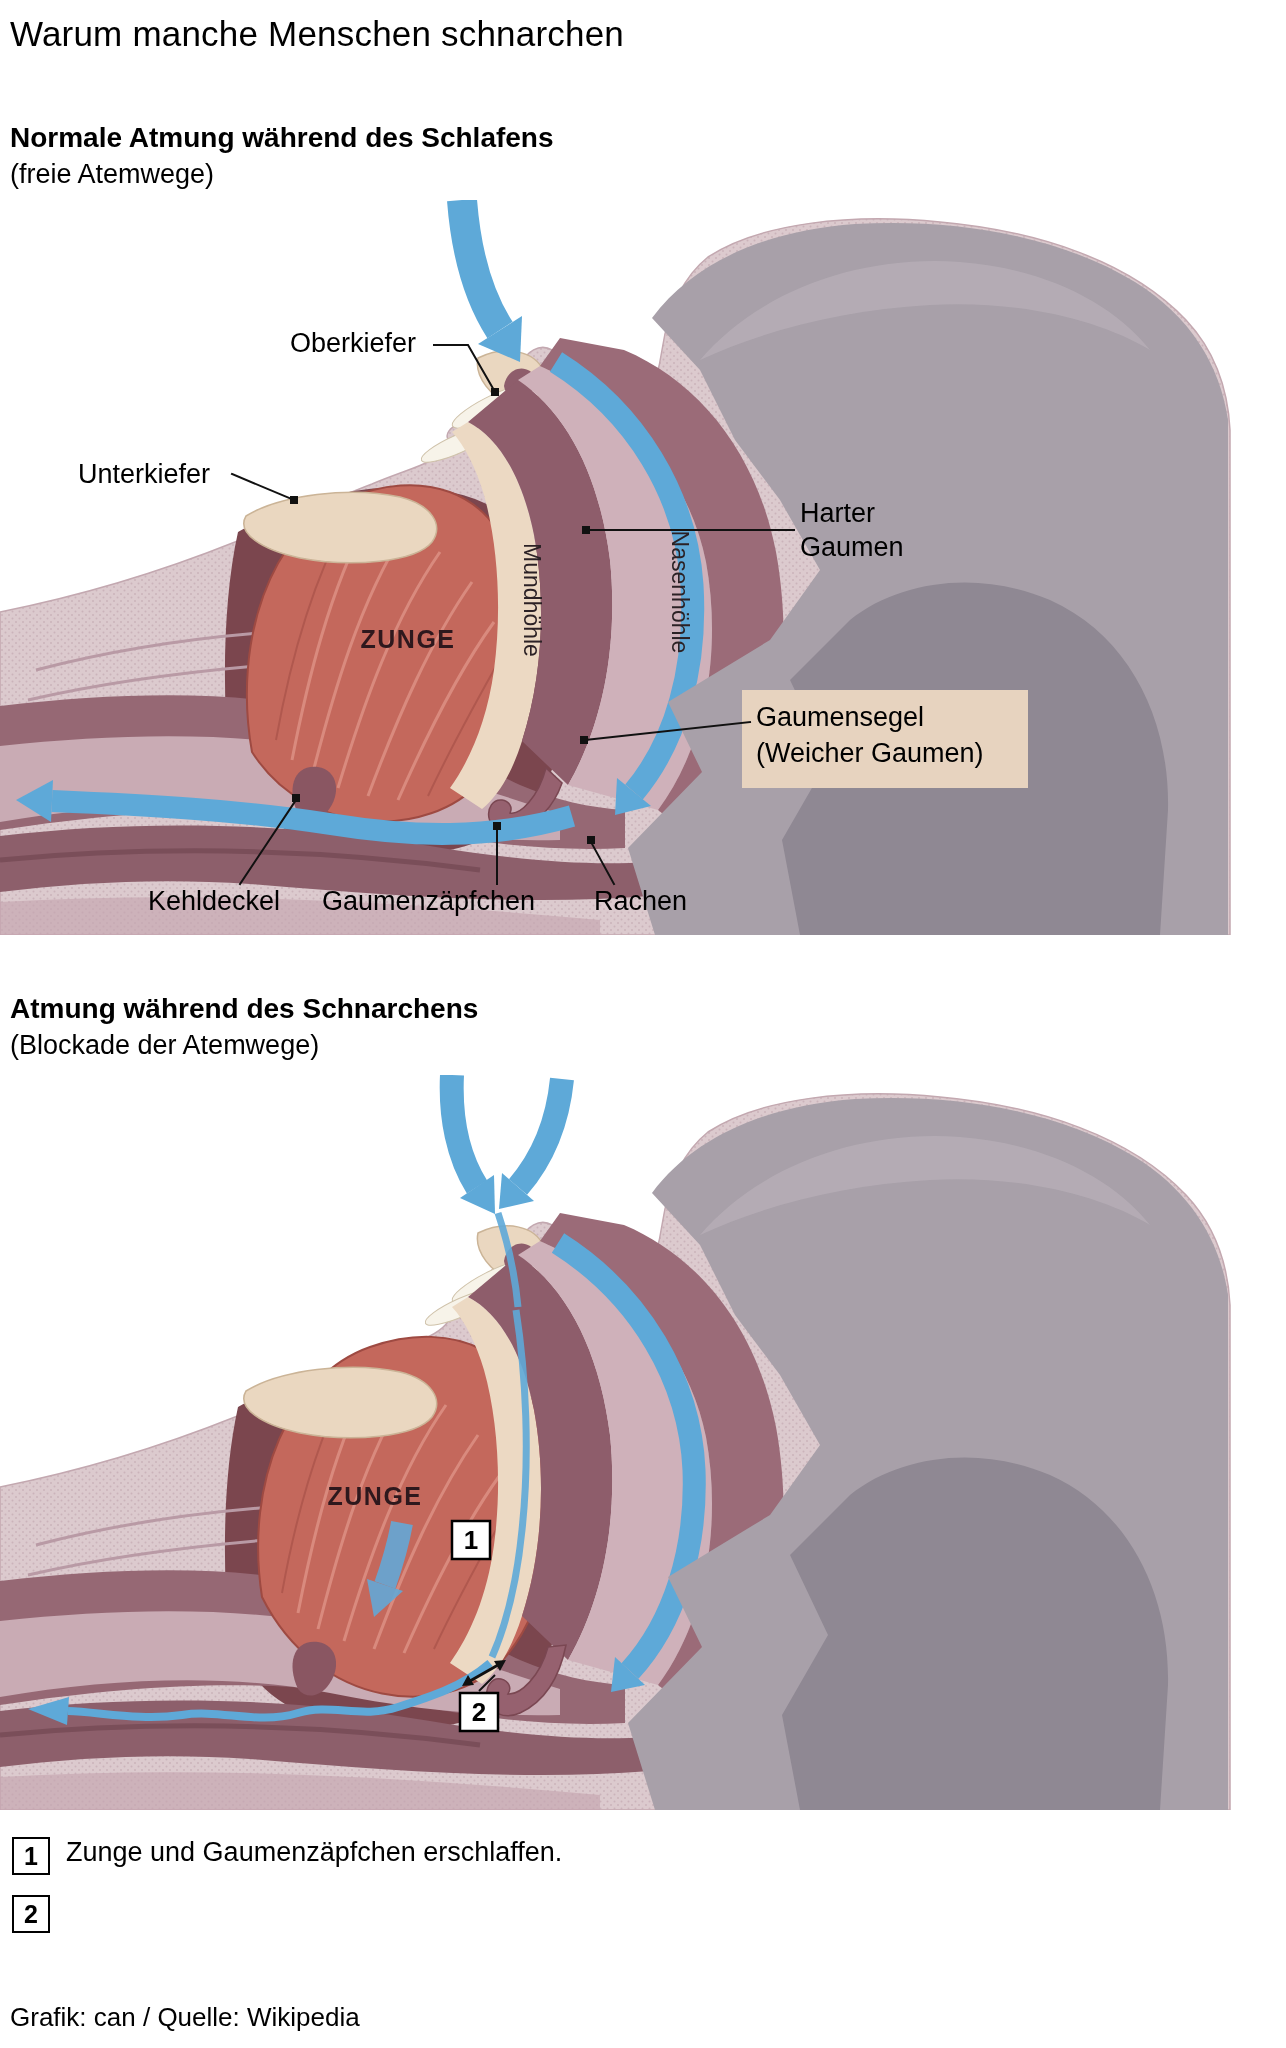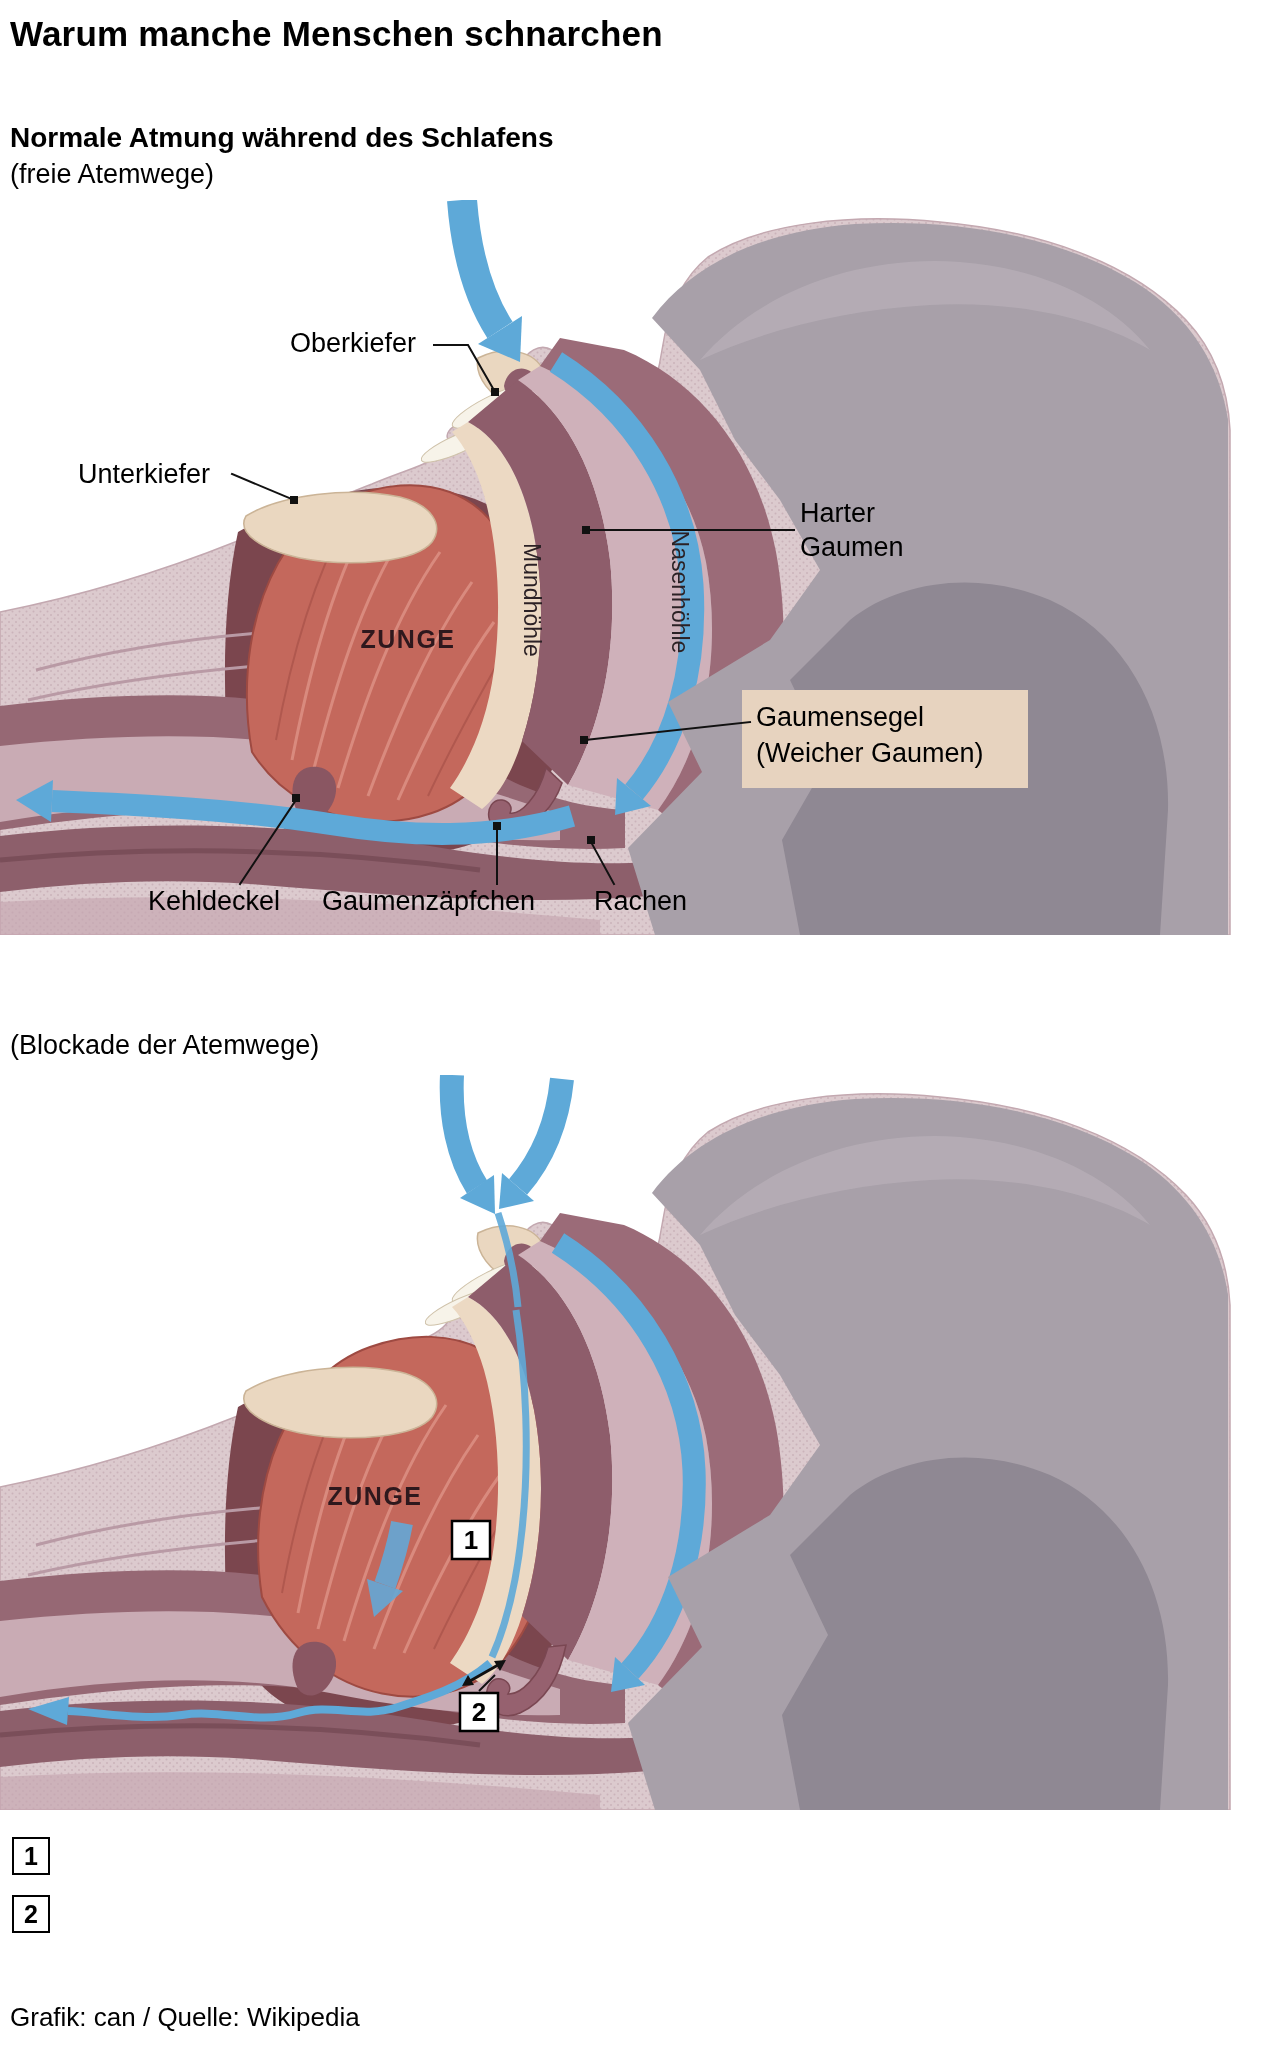--- a/index.html
+++ b/index.html
@@ -1,18 +1,18 @@
 <!DOCTYPE html>
 <html><head>
 <meta charset="utf-8">
 <style>
   html,body { margin:0; padding:0; background:#ffffff; }
   body { width:1286px; height:2048px; font-family:"Liberation Sans", sans-serif; color:#000; }
   .page { position:relative; width:1286px; height:2048px; overflow:hidden; background:#fff; }
-  .page-title { position:absolute; top:14px; left:10px; margin:0; font-size:35px; font-weight:bold; letter-spacing:.2px; }
+  .page-title { position:absolute; top:14px; left:10px; margin:0; font-size:35px; font-weight:normal; letter-spacing:.2px; }
   .sec-head { position:absolute; left:10px; margin:0; font-size:28px; font-weight:bold; }
   .sec-sub  { position:absolute; left:10px; margin:0; font-size:27px; font-weight:normal; }
   #sec1-head { top:122px; } #sec1-sub { top:159px;text-align:center; }
   #sec2-head { top:993px; } #sec2-sub { top:1030px;text-align:right; }
   .diagram { position:absolute; left:0; }
   #svg1 { top:200px; } #svg2 { top:1075px; }
   svg text { font-family:"Liberation Sans", sans-serif; }
   .lbl   { font-size:27px; fill:#000; }
   .vlbl  { font-size:23px; fill:#2b2125; }
   .zunge { font-size:25px; font-weight:bold; fill:#2e181d; letter-spacing:1.5px; }
@@ -144,20 +144,21 @@
       <text class="lbl" x="322" y="710">Gaumenzäpfchen</text>
       <path fill="none" stroke="#111" stroke-width="2" d="M 497 684 L 497 628"></path>
       <rect x="493" y="622" width="8" height="8" fill="#111"></rect>
 
       <text class="lbl" x="594" y="710">Rachen</text>
       <path fill="none" stroke="#111" stroke-width="2" d="M 614 684 L 591 642"></path>
       <rect x="587" y="636" width="8" height="8" fill="#111"></rect>
     </g>
   </svg>
 
+  <h2 id="sec2-head" class="sec-head">Atmung während des Schnarchens</h2>
   <p id="sec2-sub" class="sec-sub">(Blockade der Atemwege)</p>
 
   <svg id="svg2" class="diagram" width="1286" height="735" viewBox="0 0 1286 735">
     <defs>
       <pattern id="dots2" width="7" height="7" patternUnits="userSpaceOnUse">
         <rect width="7" height="7" fill="#dccace"></rect>
         <circle cx="2" cy="2" r="1" fill="#cbb3ba"></circle>
         <circle cx="5.5" cy="5.5" r="1" fill="#cbb3ba"></circle>
       </pattern>
     </defs>
@@ -259,20 +260,21 @@
         <path fill="none" stroke="#111" stroke-width="2" d="M 479 616 L 495 600"></path>
         <rect x="460" y="618" width="38" height="38" fill="#fff" stroke="#000" stroke-width="2.5"></rect>
         <text class="mark-digit" x="479" y="646">2</text>
       </g>
     </g>
   </svg>
 
   <div class="legend">
     <div class="legend-item">
       <span class="legend-marker">1</span>
+      <span class="legend-text">Zunge und Gaumenzäpfchen erschlaffen.</span>
     </div>
     <div class="legend-item">
       <span class="legend-marker">2</span>
     </div>
   </div>
 
   <p class="credit">Grafik: can / Quelle: Wikipedia</p>
 
 </div>
 

